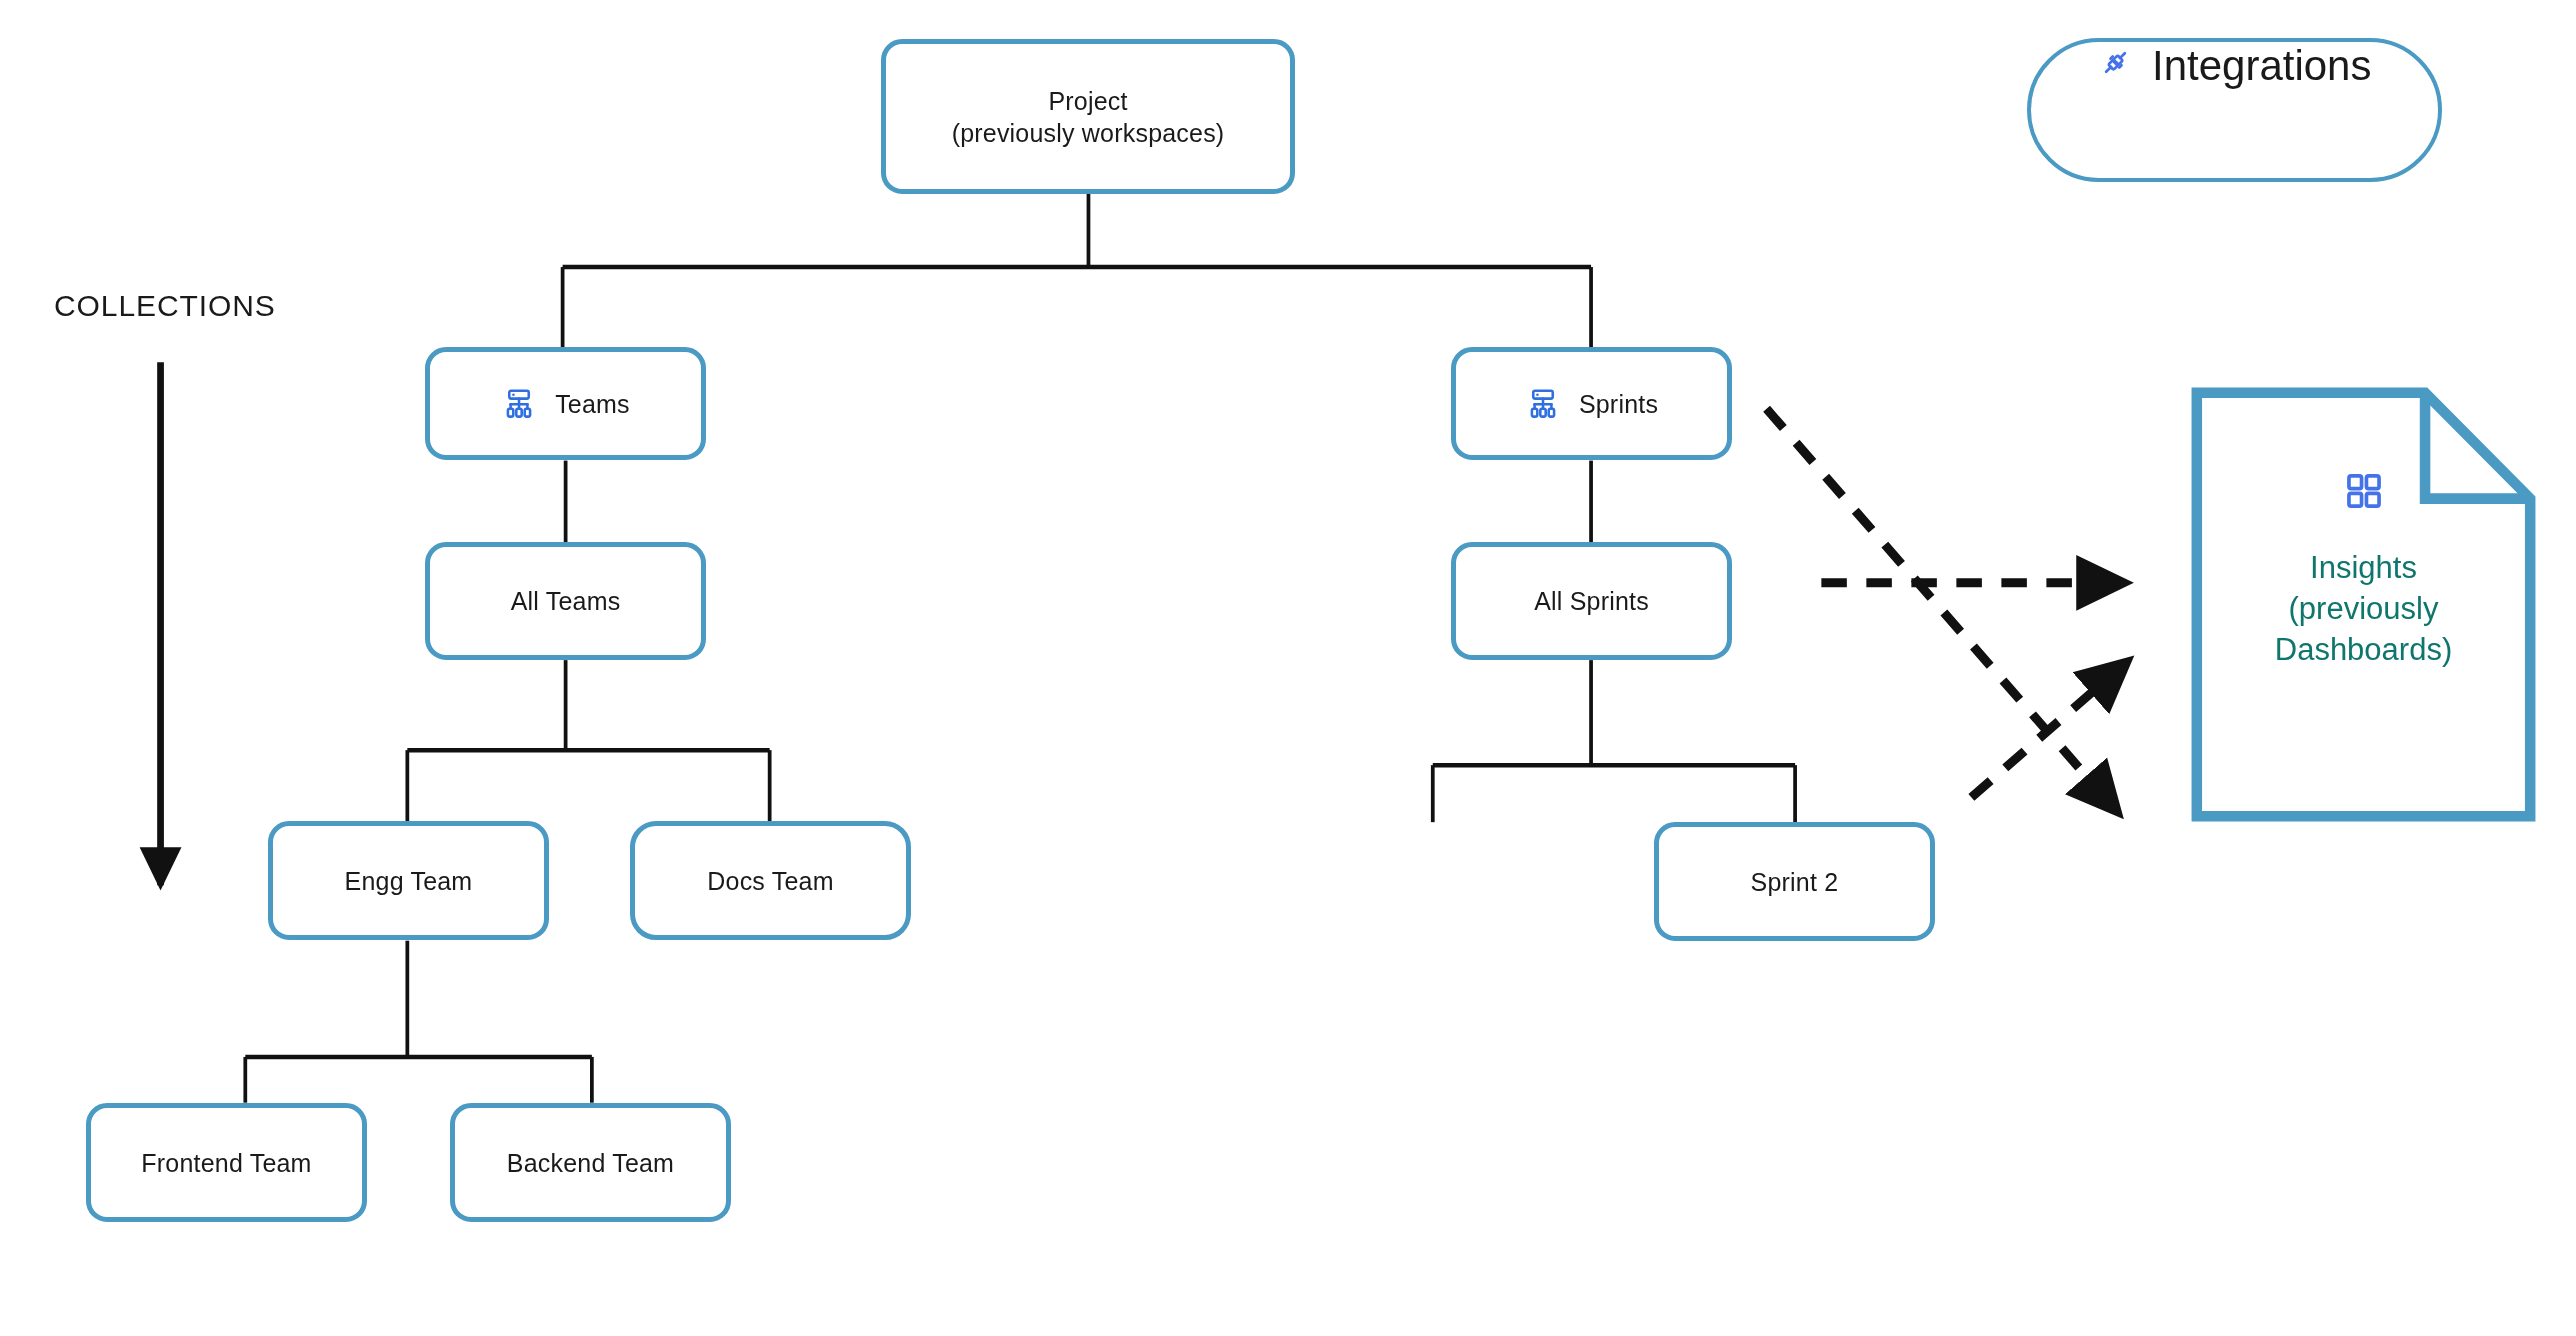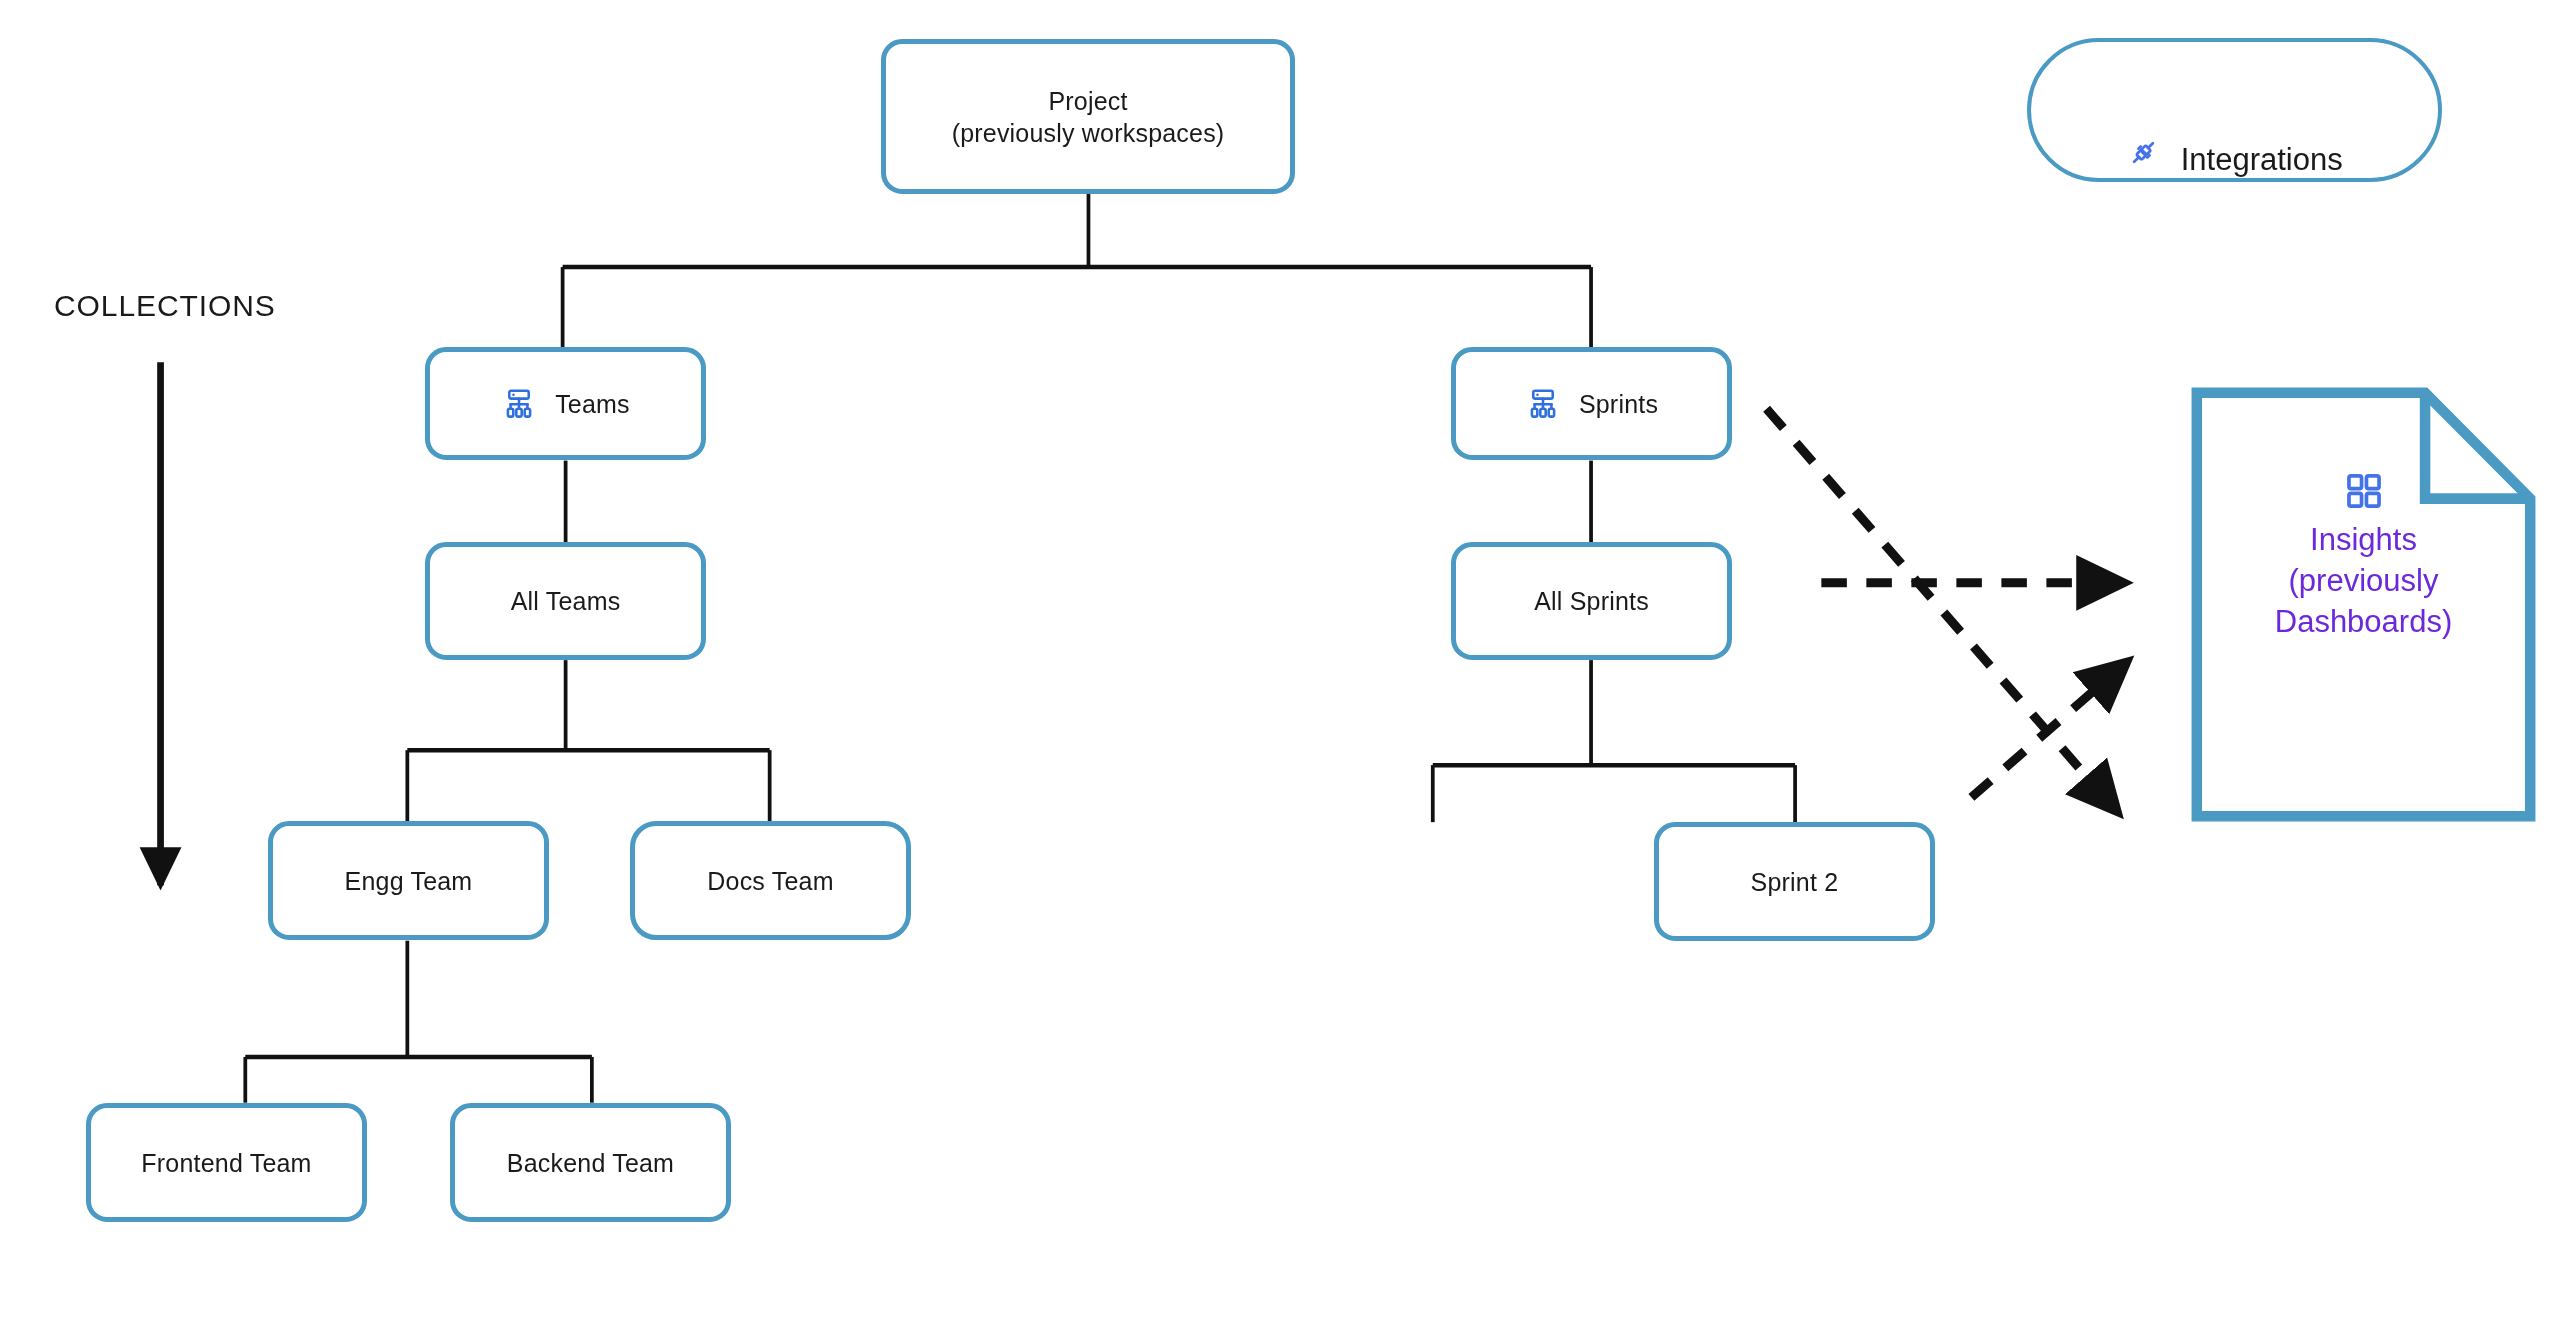--- a/index.html
+++ b/index.html
@@ -59,25 +59,25 @@
     flex: none;
   }
   
   .pill {
     position: absolute;
     box-sizing: border-box;
     border: 4.5px solid #4A9AC4;
     border-radius: 75px;
     background: #ffffff;
     display: flex;
-    align-items: flex-end;
+    align-items: flex-start;
     justify-content: center;
     gap: 19.5px;
     color: #1a1a1a;
-    font-size: 31px;
+    font-size: 42px;
     font-family: "Liberation Sans", sans-serif;
   }
   
   .caption {
     position: absolute;
     color: #1a1a1a;
     font-size: 30px;
     letter-spacing: 0.9px;
     font-family: "Liberation Sans", sans-serif;
     white-space: nowrap;
@@ -94,24 +94,24 @@
     height: 100%;
     display: flex;
     flex-direction: column;
     align-items: center;
     justify-content: flex-start;
     padding-top: 84px;
     box-sizing: border-box;
     pointer-events: none;
   }
   .doc .doc-label {
-    margin-top: 4px;
+    margin-top: 32px;
     font-size: 31px;
     line-height: 1.33;
-    color: #6d28d9;
+    color: #0f766e;
     text-align: center;
     white-space: pre-line;
     font-family: "Liberation Sans", sans-serif;
   }
 </style>
 </head>
 <body>
 
 <div id="canvas">
 

